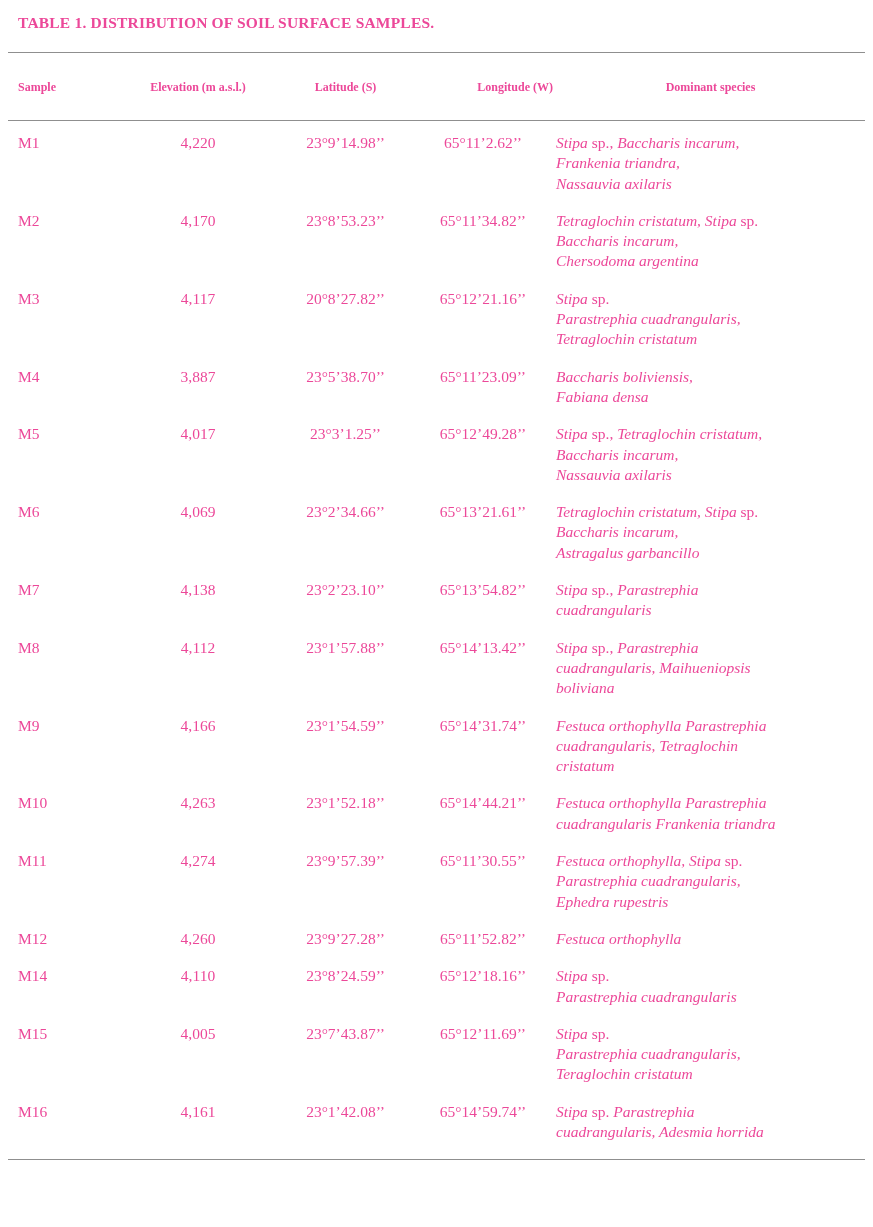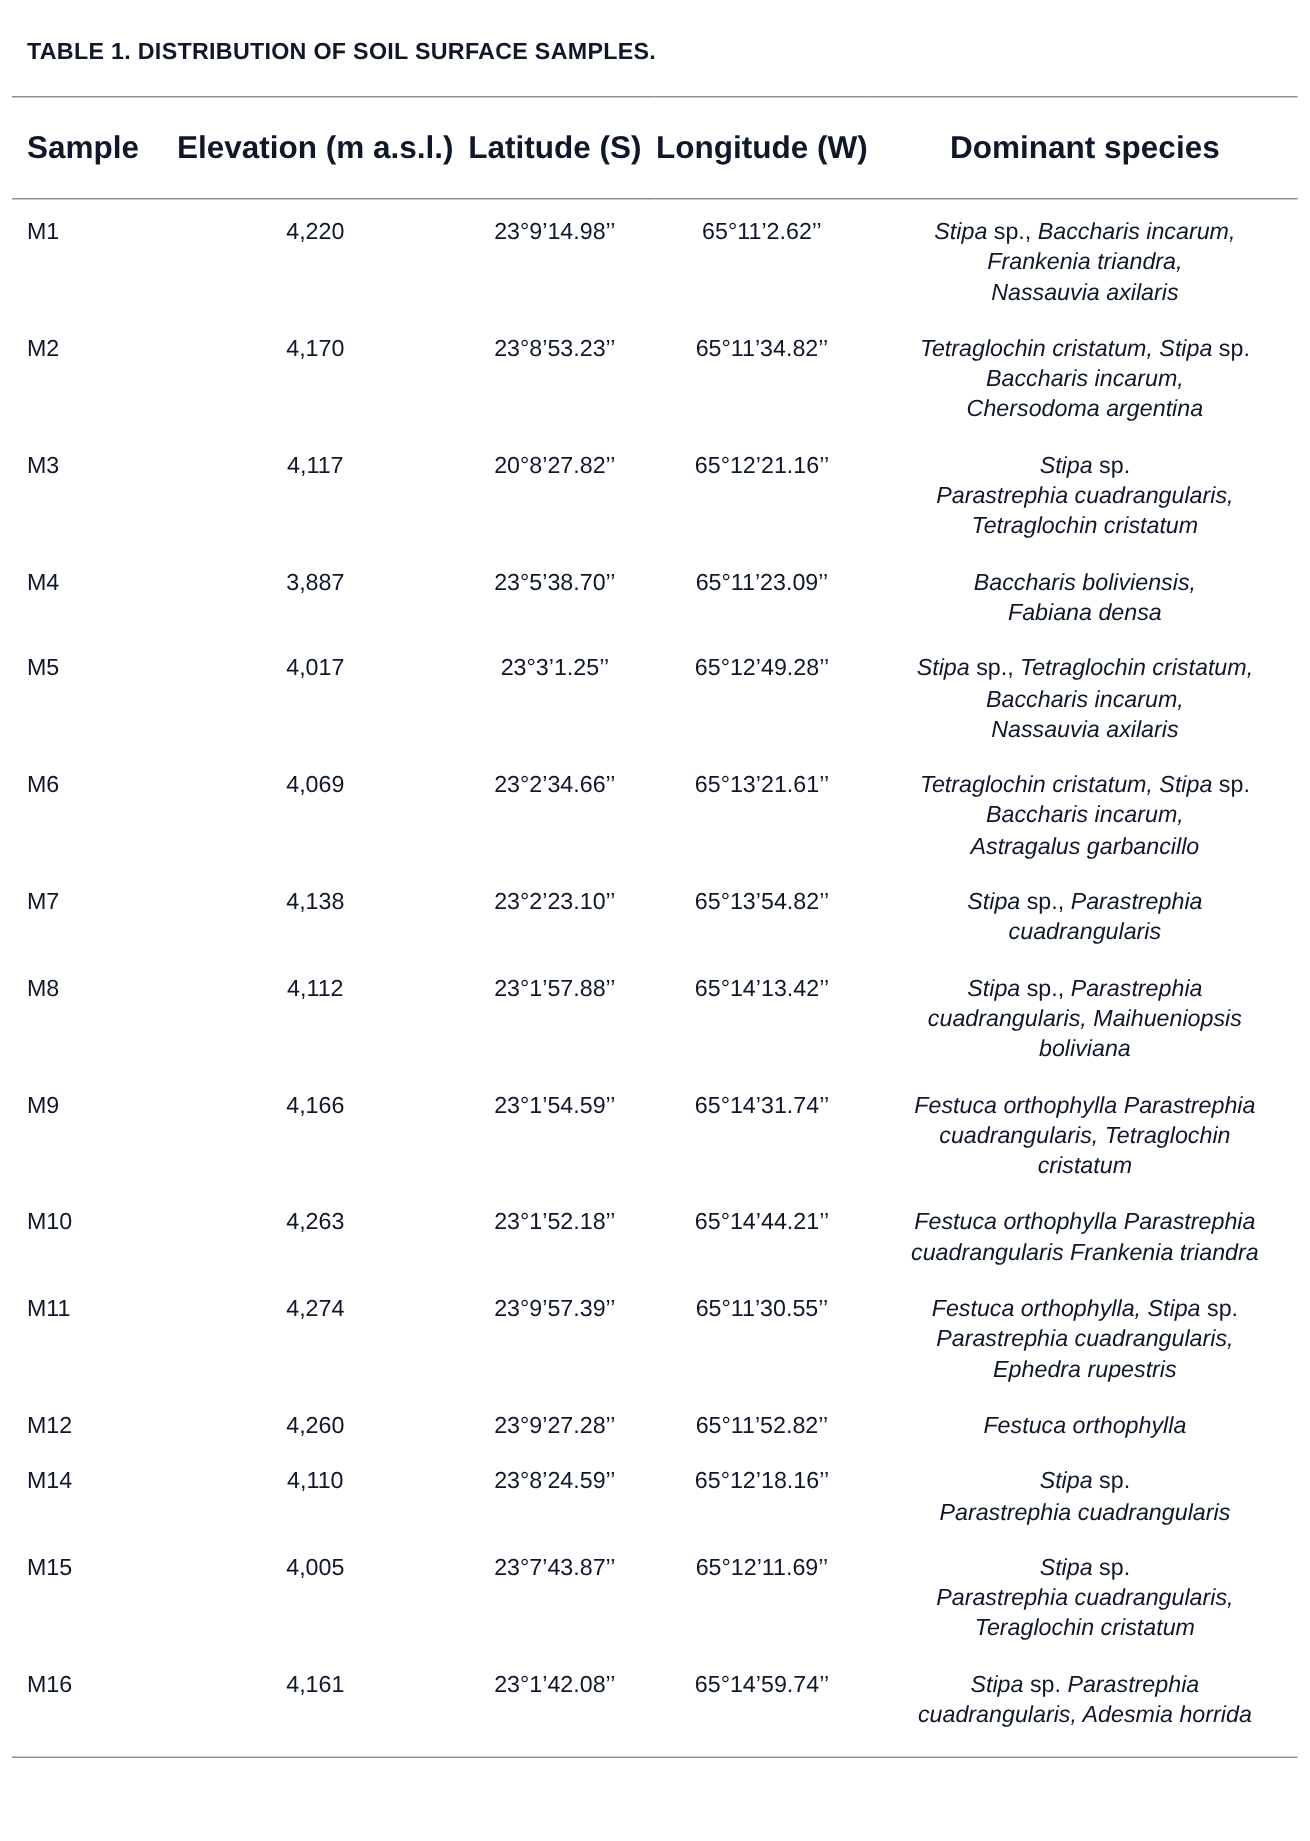--- a/index.html
+++ b/index.html
@@ -1,23 +1,23 @@
 <!DOCTYPE html>
 <html><head>
 <meta charset="utf-8">
 <style>
   html, body { margin: 0; padding: 0; background: #ffffff; }
   .page {
     width: 873px;
     height: 1227px;
     box-sizing: border-box;
     background: #ffffff;
-    color: #0f172a;
-    font-family: Liberation Sans, sans-serif;
-    padding: 12px 8px;
+    color: #ec4899;
+    font-family: Liberation Serif, serif;
+    padding: 0 8px;
     overflow: hidden;
   }
   .title {
     font-weight: bold;
     font-size: 15.5px;
     line-height: 20px;
     padding: 13px 0 0 10px;
     margin-bottom: 19px;
     letter-spacing: 0.2px;
   }
@@ -25,40 +25,40 @@
     width: 100%;
     border-collapse: collapse;
     border-bottom: 1.5px solid #8f8f8f;
   }
   thead tr {
     border-top: 1.5px solid #8f8f8f;
     border-bottom: 1.5px solid #8f8f8f;
   }
   th {
     font-weight: bold;
-    font-size: 21px;
+    font-size: 12px;
     line-height: 20px;
     padding: 24px 0 23px 0;
     white-space: nowrap;
   }
   th.col0 { text-align: left;  width: 100px; padding-left: 10px; }
   th.col1 { text-align: center; width: 160px; }
   th.col2 { width: 135px; }
   th.col3 { text-align: right; width: 140px; }
   th.col4 { text-align: center; padding-left: 3px; }
   td {
     vertical-align: top;
     font-size: 15.5px;
     line-height: 20.3px;
     padding: 0 0 17px 0;
   }
   tbody tr:first-child td { padding-top: 12px; }
   td.col0 { padding-left: 10px; }
   td.col1, td.col2, td.col3 { text-align: center; white-space: nowrap; }
-  td.col4 { padding-left: 3px; text-align: center; }
+  td.col4 { padding-left: 3px; }
   .species-line { white-space: nowrap; }
   .italic { font-style: italic; }
   .roman  { font-style: normal; }
 </style>
 </head>
 <body>
 
 <div class="page">
   <div class="title">TABLE 1. DISTRIBUTION OF SOIL SURFACE SAMPLES.</div>
   <table class="samples">

